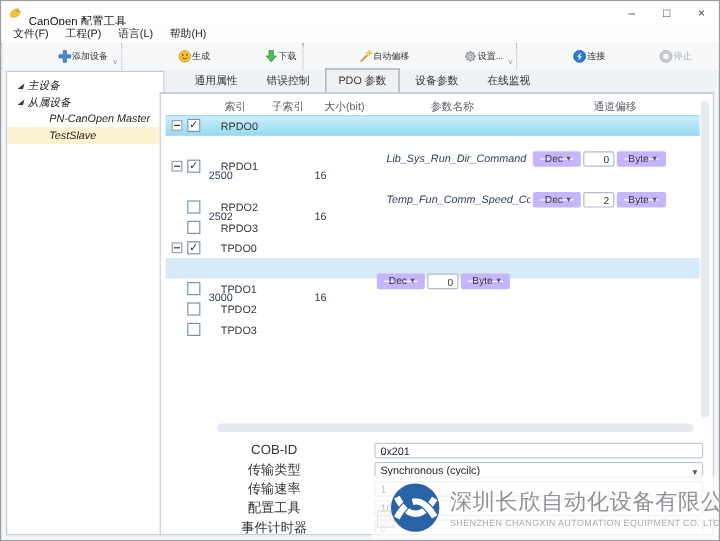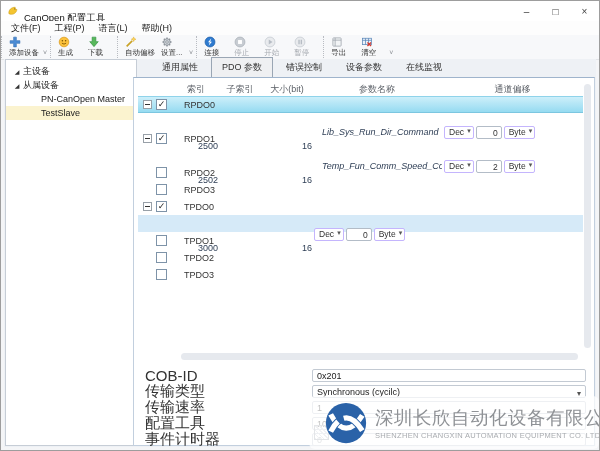--- a/index.html
+++ b/index.html
@@ -12,31 +12,31 @@
   .win-controls{margin-left:auto;display:flex;height:100%;}
   .win-btn{width:29px;height:100%;display:flex;align-items:center;justify-content:center;font-size:10px;color:#444;}
 
   
   .menubar{position:absolute;left:0;top:20px;right:0;height:14px;background:#fdfdfd;display:flex;align-items:flex-end;padding-left:3px;}
   .menu-item{font-size:9px;color:#222;padding:0 7px;}
 
   
   .toolbar{position:absolute;left:0;top:34px;right:0;height:24px;background:#f7f8fa;border-bottom:1px solid #e3e5e8;display:flex;align-items:center;}
   .tb-group{display:flex;align-items:center;height:22px;border-left:1px dotted #b9bcc2;padding:0 2px 0 4px;}
-  .tb-btn{display:flex;flex-direction:column;justify-content:center;padding:0 3px;min-width:24px;}
+  .tb-btn{display:flex;flex-direction:row;align-items:center;justify-content:center;padding:0 3px;min-width:24px;margin-left:39px;}
   .tb-btn svg{width:12px;height:12px;display:block;}
   .tb-label{font-size:7.5px;color:#333;margin-top:0px;white-space:nowrap;}
   .tb-btn.disabled .tb-label{color:#a6aab0;}
   .tb-overflow{font-size:7px;color:#8a8e94;align-self:flex-end;margin:0 1px 2px 1px;}
 
   
   .main{position:absolute;left:3px;top:58px;right:3px;bottom:3px;background:#eef1f5;}
 
   
-  .tree-panel{position:absolute;left:1px;top:0;width:132px;bottom:1px;background:#fff;border:1px solid #c6cdd6;box-sizing:border-box;padding-top:4px;}
+  .tree-panel{position:absolute;left:1px;top:0;width:132px;bottom:1px;background:#fff;border:1px solid #c6cdd6;box-sizing:border-box;padding-top:4px;font-style:italic;}
   .tree-item{height:14px;display:flex;align-items:center;font-size:9px;color:#222;white-space:nowrap;}
   .tree-arrow{width:8px;font-size:6px;color:#333;margin-right:2px;text-align:center;}
   .tree-item.lvl0{padding-left:7px;}
   .tree-item.lvl1{padding-left:25px;}
   .tree-item.selected{background:#fbf3cf;}
 
   
   .right-panel{position:absolute;left:129px;top:0;right:1px;bottom:1px;}
   .tab-bar{position:absolute;left:0;top:0;right:0;height:18px;display:flex;align-items:flex-end;padding-left:18px;}
   .tab{font-size:9px;color:#333;padding:3px 10px 3px 10px;margin-right:2px;border:1px solid transparent;border-bottom:none;}
@@ -51,35 +51,35 @@
   .row{height:17px;font-size:9px;color:#333;}
   .row.item{color:#2e3e55;}
   .row.group{display:flex;align-items:center;padding-left:5px;box-sizing:border-box;}
   .row.group.sel{background:linear-gradient(#cdeffa,#96dbf1);border-top:1px solid #8fd3ea;border-bottom:1px solid #7cc6e0;box-sizing:border-box;}
   .row.item.sel{background:#d6eaf8;}
   .expander{width:9px;height:9px;border:1px solid #98a0a8;background:#fff;box-sizing:border-box;position:relative;flex:0 0 auto;}
   .expander::after{content:"";position:absolute;left:1px;right:1px;top:3px;height:1px;background:#333;}
   .expander.hidden{visibility:hidden;}
   .cbox{width:11px;height:11px;border:1px solid #7e93a8;background:#fff;box-sizing:border-box;margin-left:4px;flex:0 0 auto;font-size:9px;line-height:8px;text-align:center;color:#222;}
   .group-label{margin-left:17px;}
-  .cell-c{text-align:right;margin-top:28px;}
+  .cell-c{text-align:left;margin-top:28px;}
   .cell-name{padding-left:10px;overflow:hidden;white-space:nowrap;font-style:italic;}
   .cell-channel{display:flex;align-items:center;gap:2px;padding-left:2px;}
-  .mini-select{height:13px;border:1px solid #c4b5fd;border-radius:2px;background:#fff;display:flex;font-size:8.5px;color:#333;padding:0 2px 0 4px;box-sizing:border-box;}
+  .mini-select{height:13px;border:6px solid #c4b5fd;border-radius:2px;background:#fff;display:flex;align-items:center;font-size:8.5px;color:#333;padding:0 2px 0 4px;box-sizing:border-box;}
   .mini-select .arr{font-size:7px;color:#555;margin-left:3px;}
   .mini-input{width:26px;height:13px;border:1px solid #b3bcc7;border-radius:2px;background:#fff;font-size:8.5px;color:#333;text-align:right;padding:0 3px;box-sizing:border-box;line-height:12px;}
 
   
   .hscroll{position:absolute;left:47px;right:16px;top:275px;height:7px;background:#e6e9ee;border-radius:4px;}
   .vscroll{position:absolute;right:3px;top:6px;width:7px;height:264px;background:#e6e9ee;border-radius:4px;}
 
   
   .pdo-form{position:absolute;left:4px;right:4px;top:289px;}
   .form-row{display:flex;align-items:center;height:16px;}
-  .form-label{width:174px;padding-left:7px;font-size:15px;color:#333;box-sizing:border-box;flex:0 0 auto;}
+  .form-label{width:174px;padding-left:7px;font-size:11px;color:#333;box-sizing:border-box;flex:0 0 auto;text-align:center;}
   .form-field{flex:1;height:13px;border:1px solid #c3cad3;border-radius:2px;background:#fff;font-size:9px;color:#222;line-height:12px;padding:0 4px;margin-right:4px;position:relative;box-sizing:border-box;white-space:nowrap;overflow:hidden;}
   .form-field.disabled{color:#9aa0a6;}
   .form-field .arr{position:absolute;right:4px;top:2px;font-size:8px;color:#555;}
 
   
   .watermark{position:absolute;left:308px;top:395px;width:290px;height:53px;z-index:40;background:rgba(255,255,255,0.72);border-radius:6px;display:flex;align-items:center;}
   .wm-logo{width:46px;height:46px;margin-left:14px;flex:0 0 auto;}
   .wm-text{margin-left:6px;}
   .wm-cn{font-size:18.5px;color:#8f9296;letter-spacing:0.5px;white-space:nowrap;}
   .wm-en{font-size:7.5px;color:#a9acb0;letter-spacing:0.3px;white-space:nowrap;margin-top:1px;}
@@ -247,22 +247,22 @@
         </div>
         <div class="tree-item lvl1 selected">
           <span class="tree-arrow"></span>
           <span>TestSlave</span>
         </div>
       </div>
 
     <div class="right-panel">
       <div class="tab-bar" id="tabbar">
           <span class="tab">通用属性</span>
+          <span class="tab">错误控制</span>
           <span class="tab active">PDO 参数</span>
-          <span class="tab">错误控制</span>
           <span class="tab">设备参数</span>
           <span class="tab">在线监视</span>
         </div>
 
       <div class="content">
         <div class="pdo-table" id="pdotable">
             <div class="grid-row thead">
               <div></div>
               <div class="hc">索引</div>
               <div class="hc">子索引</div>

